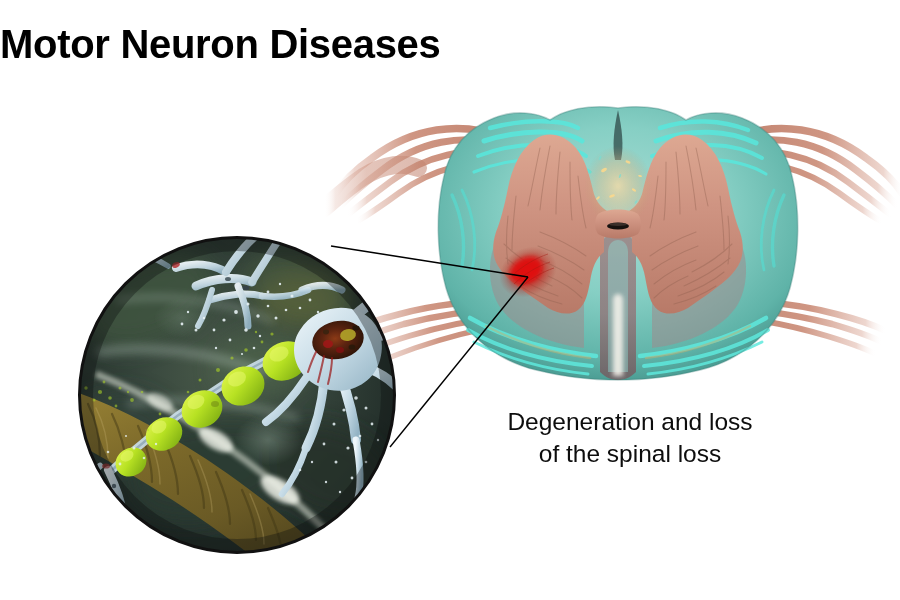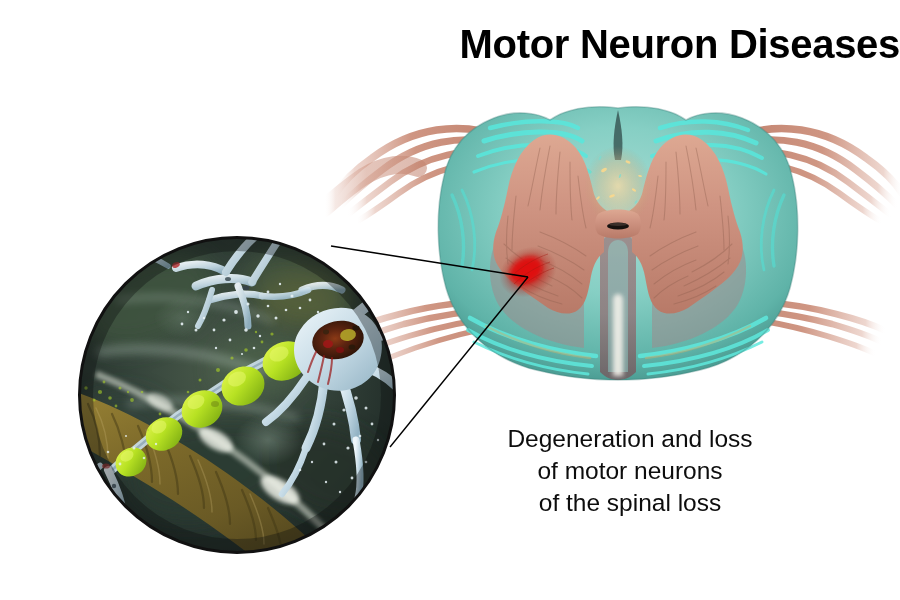--- a/index.html
+++ b/index.html
@@ -15,32 +15,32 @@
     width: 900px;
     height: 600px;
     background: #ffffff;
     overflow: hidden;
   }
   #title {
     position: absolute;
     left: 0;
     top: 22px;
     width: 900px;
-    text-align: right;
+    text-align: left;
     font-family: "Liberation Sans", sans-serif;
     font-weight: bold;
     font-size: 40px;
     letter-spacing: -0.3px;
     color: #000000;
     white-space: nowrap;
   }
   #caption {
     position: absolute;
     left: 460px;
-    top: 423px;
+    top: 406px;
     width: 340px;
     text-align: center;
     font-family: "Liberation Sans", sans-serif;
     font-size: 24.5px;
     line-height: 32px;
     color: #0d0d0d;
   }
   #caption div { white-space: nowrap; }
   svg.art {
     position: absolute;
@@ -580,17 +580,16 @@
 
         <circle cx="237" cy="395" r="157" fill="none" stroke="#0b0f0d" stroke-width="26" opacity="0.35"></circle>
       </g>
 
       <circle cx="237" cy="395" r="157.5" fill="none" stroke="#111111" stroke-width="3"></circle>
     </g>
   </svg>
 
   <div id="caption">
     <div>Degeneration and loss</div>
-    <div>of motor neurons</div>
     <div>of the spinal loss</div>
   </div>
 
 </div>
 
 </body></html>

